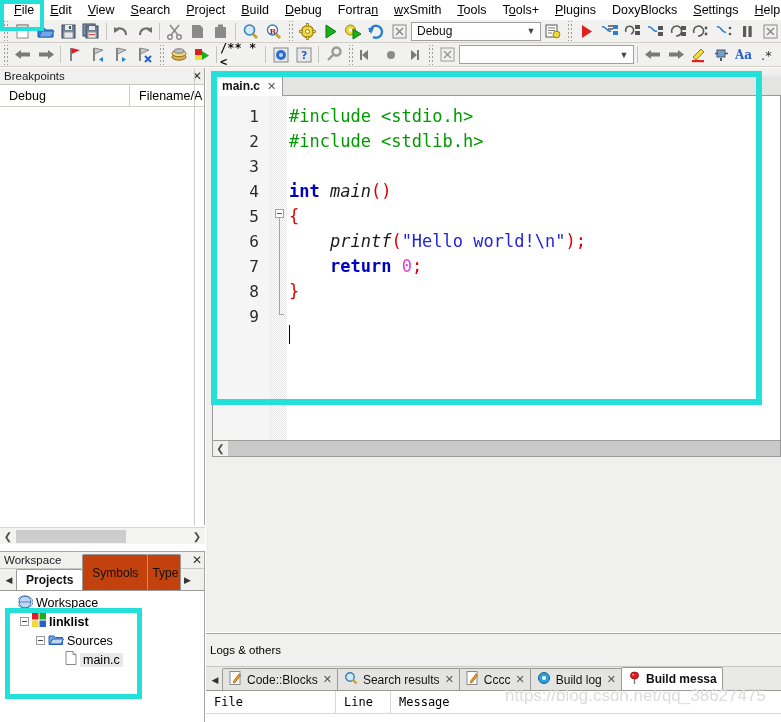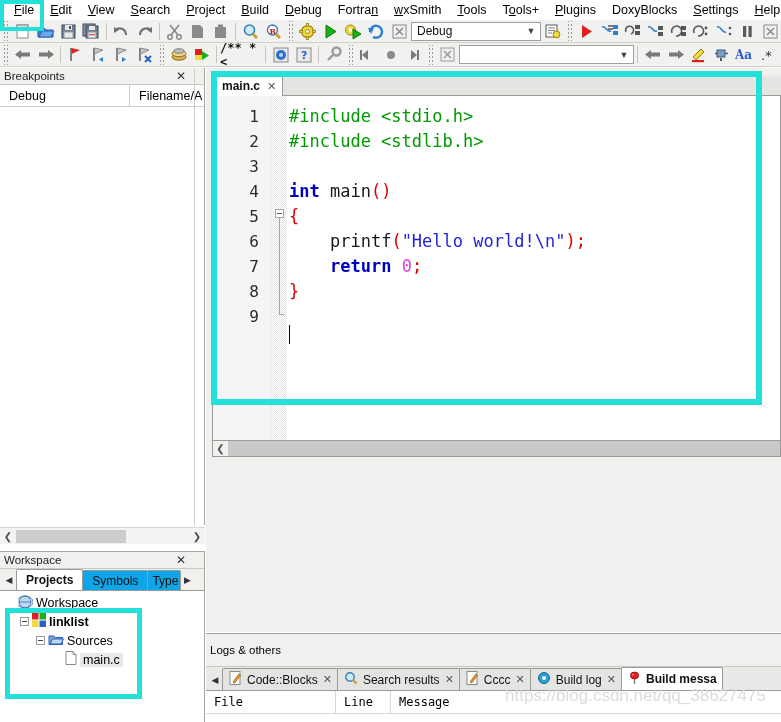--- a/index.html
+++ b/index.html
@@ -74,21 +74,21 @@
   #target-combo { width: 130px; }
   #goto-combo { width: 175px; padding-left: 3px; }
   .combo .caret {
     width: 14px; text-align: center; color: #444; font-size: 9px;
   }
 
   
   .panel-title {
     height: 17px; background: #f0f0ef;
     display: flex; align-items: center; justify-content: space-between;
-    padding: 0 16px 0 4px;
+    padding: 0 0 0 4px;
     font-size: 11.5px; color: #1a1a1a;
     border-bottom: 1px solid #c9c9c4;
   }
   .panel-x { font-size: 12px; color: #333; cursor: default; padding-right: 2px;}
 
   #breakpoints-panel {
     position: absolute; left: 0; top: 68px; width: 205px; height: 457px;
     background: #fff; border-right: 1px solid #a6a6a2;
   }
   .bp-head {
@@ -123,24 +123,24 @@
   .mgmt-tabs {
     height: 22px; display: flex; align-items: flex-end;
     background: #f0f0ef; border-bottom: 1px solid #9a9a96;
     padding-left: 2px;
   }
   .tab-scroller {
     width: 14px; height: 21px; display: flex; align-items: center; justify-content: center;
     color: #333; font-size: 9px;
   }
   .mtab {
-    height: 20px; padding: 0 9px;
+    height: 36px; padding: 0 9px;
     display: flex; align-items: center;
     font-size: 12px; color: #111;
-    background: #0ea5e9; border: 1px solid #9a9a96; border-bottom: none;
+    background: #c2410c; border: 1px solid #9a9a96; border-bottom: none;
     margin-right: -1px;
     border-radius: 2px 2px 0 0;
     white-space: nowrap; overflow: hidden;
   }
   .mtab.active { background: #fff; font-weight: bold; height: 21px; }
   .tree {
     padding: 2px 0 0 5px; font-size: 12.5px;
   }
   .tnode { display: flex; align-items: center; height: 19px; white-space: nowrap; }
   .tnode .twist { width: 11px; height: 11px; margin-right: 2px; flex: 0 0 auto;
@@ -202,21 +202,21 @@
     font-size: 16px; color: #2b2b2b; line-height: 25px;
   }
   .ctext {
     position: absolute; left: 76px; top: 0;
     font-family: "DejaVu Sans Mono", monospace;
     font-size: 17px; line-height: 25px;
     white-space: pre;
   }
   .k-pre  { color: #009a00; }     
   .k-kw   { color: #0000c0; font-weight: bold; }
-  .k-id   { color: #1a1a1a; }
+  .k-id   { color: #1a1a1a; font-style: italic; }
   .k-punct{ color: #dd0000; }
   .k-str  { color: #2323d8; }
   .k-num  { color: #e040e0; }
   .k-brace{ color: #dd0000; }
 
   
   .fold-box {
     position: absolute; left: 62px; width: 9px; height: 9px;
     border: 1px solid #a5a5a5; background: #fff;
   }

